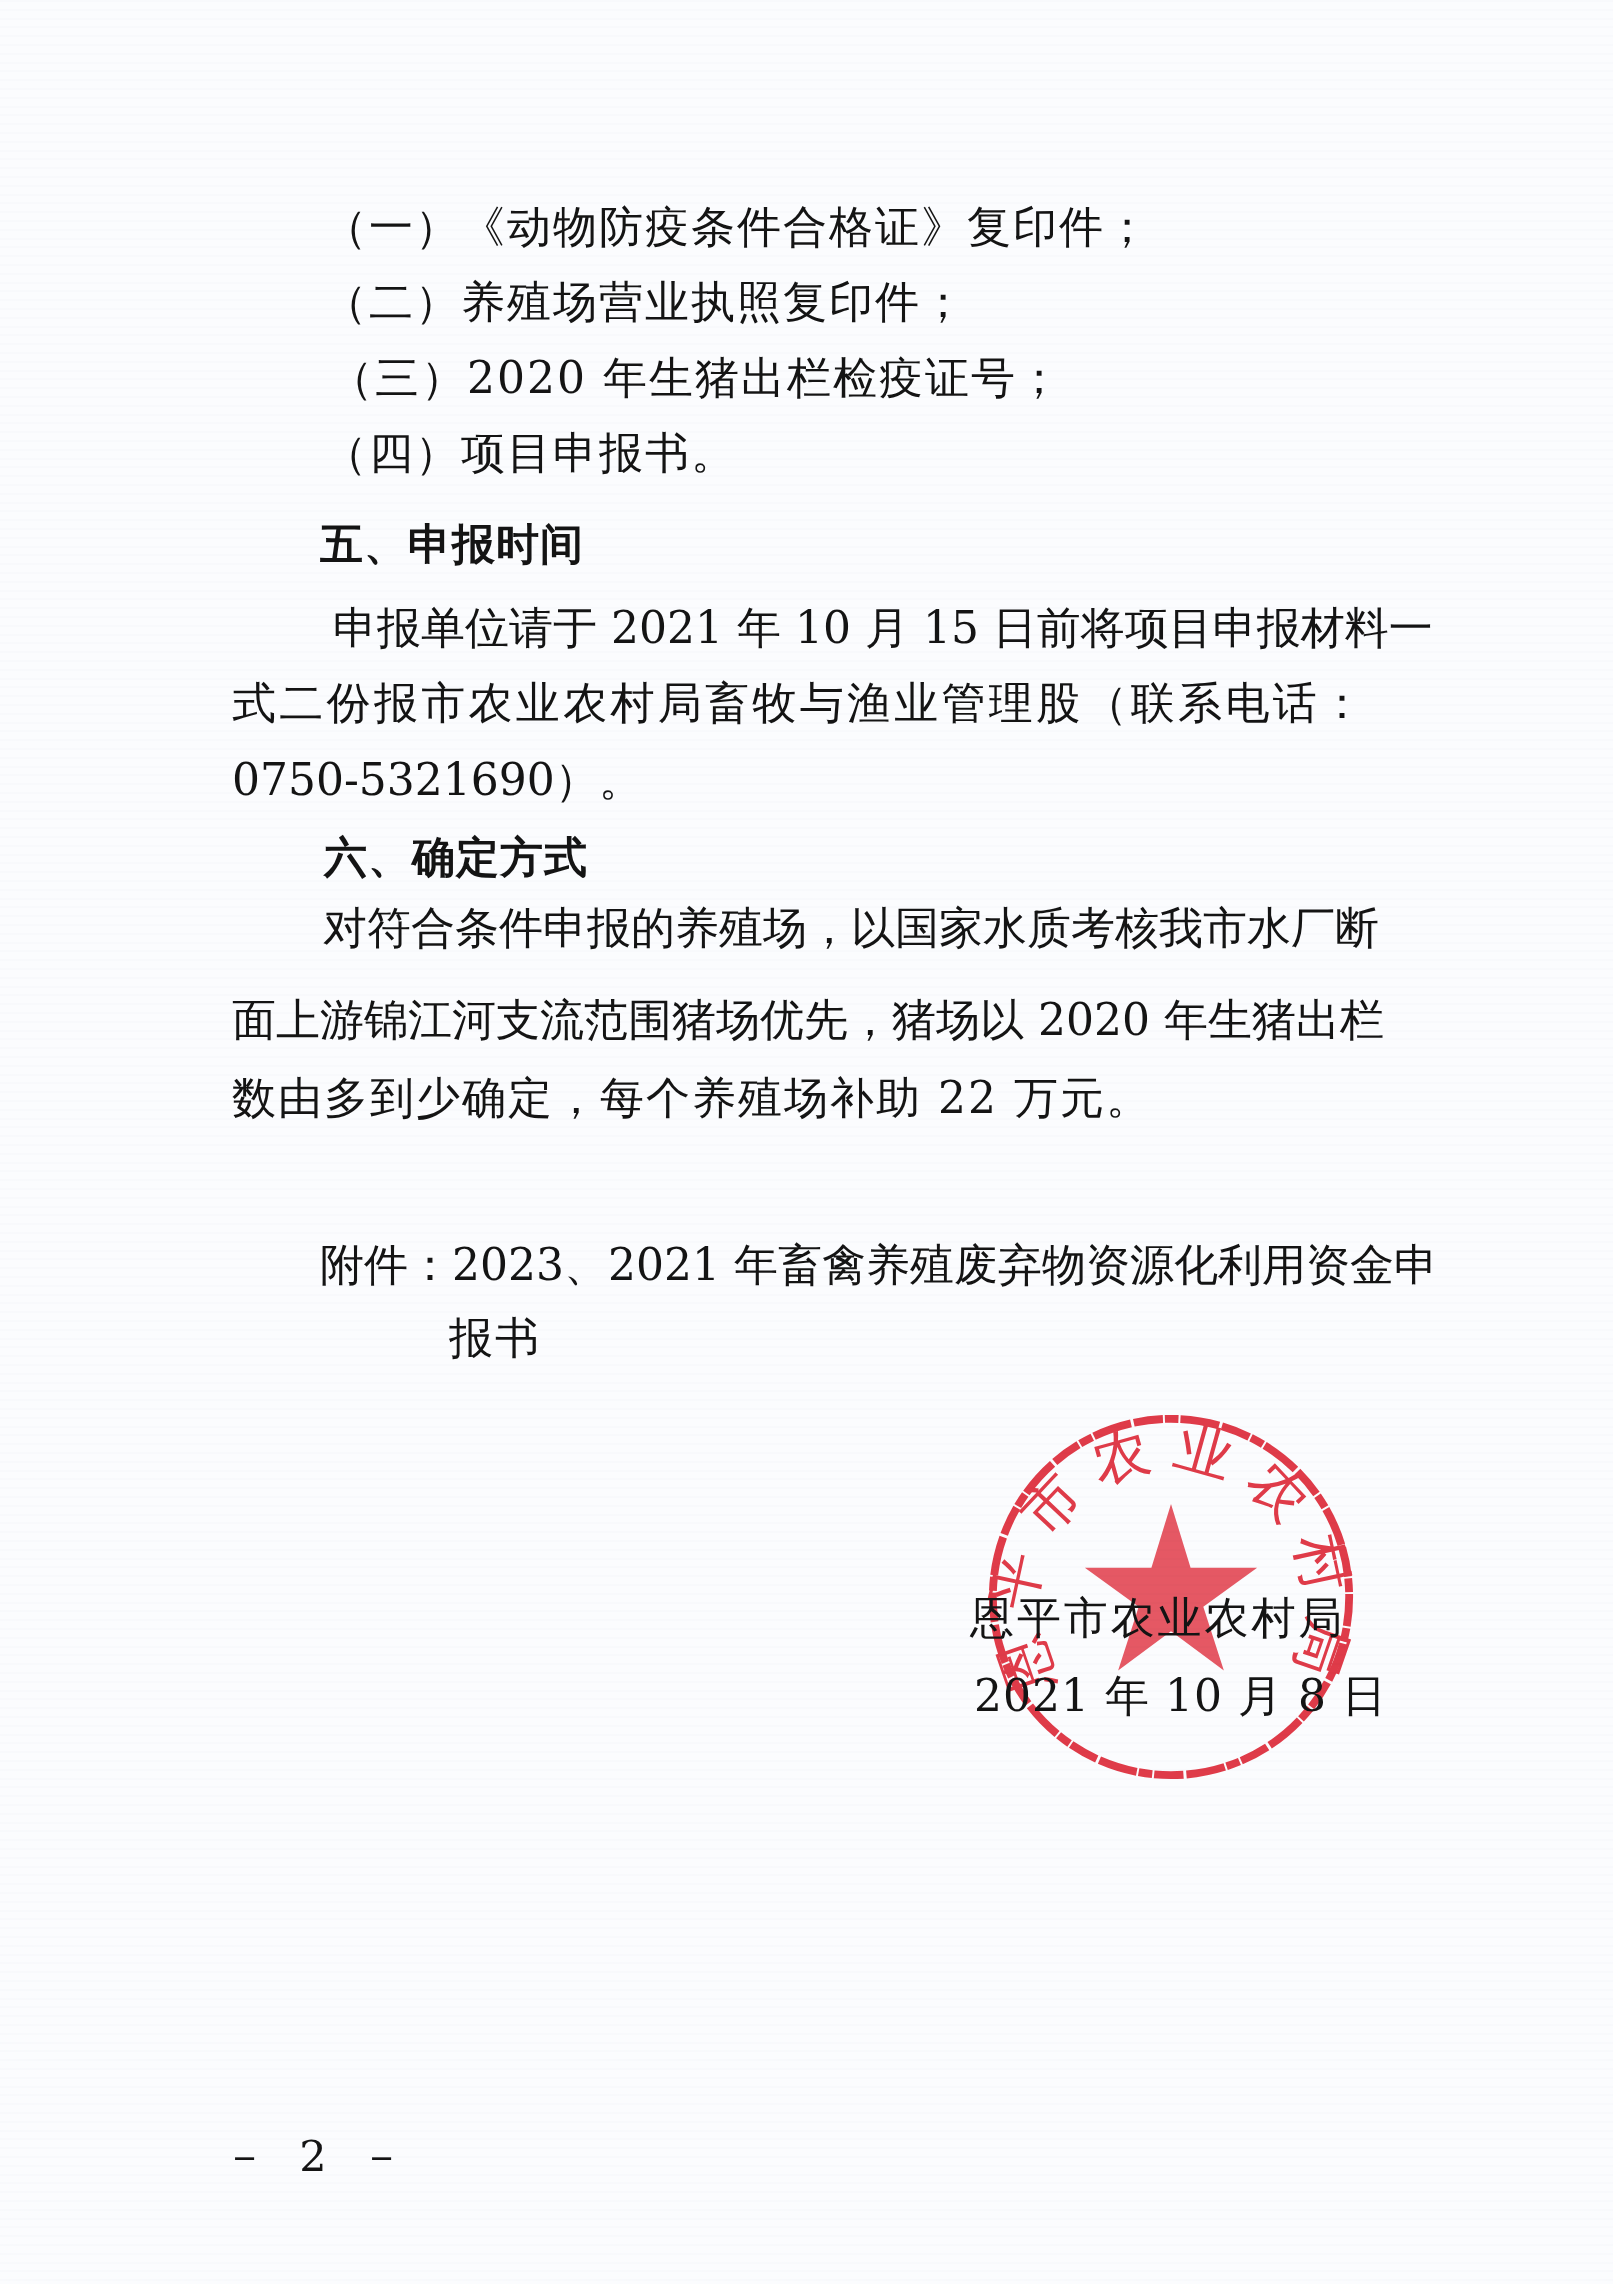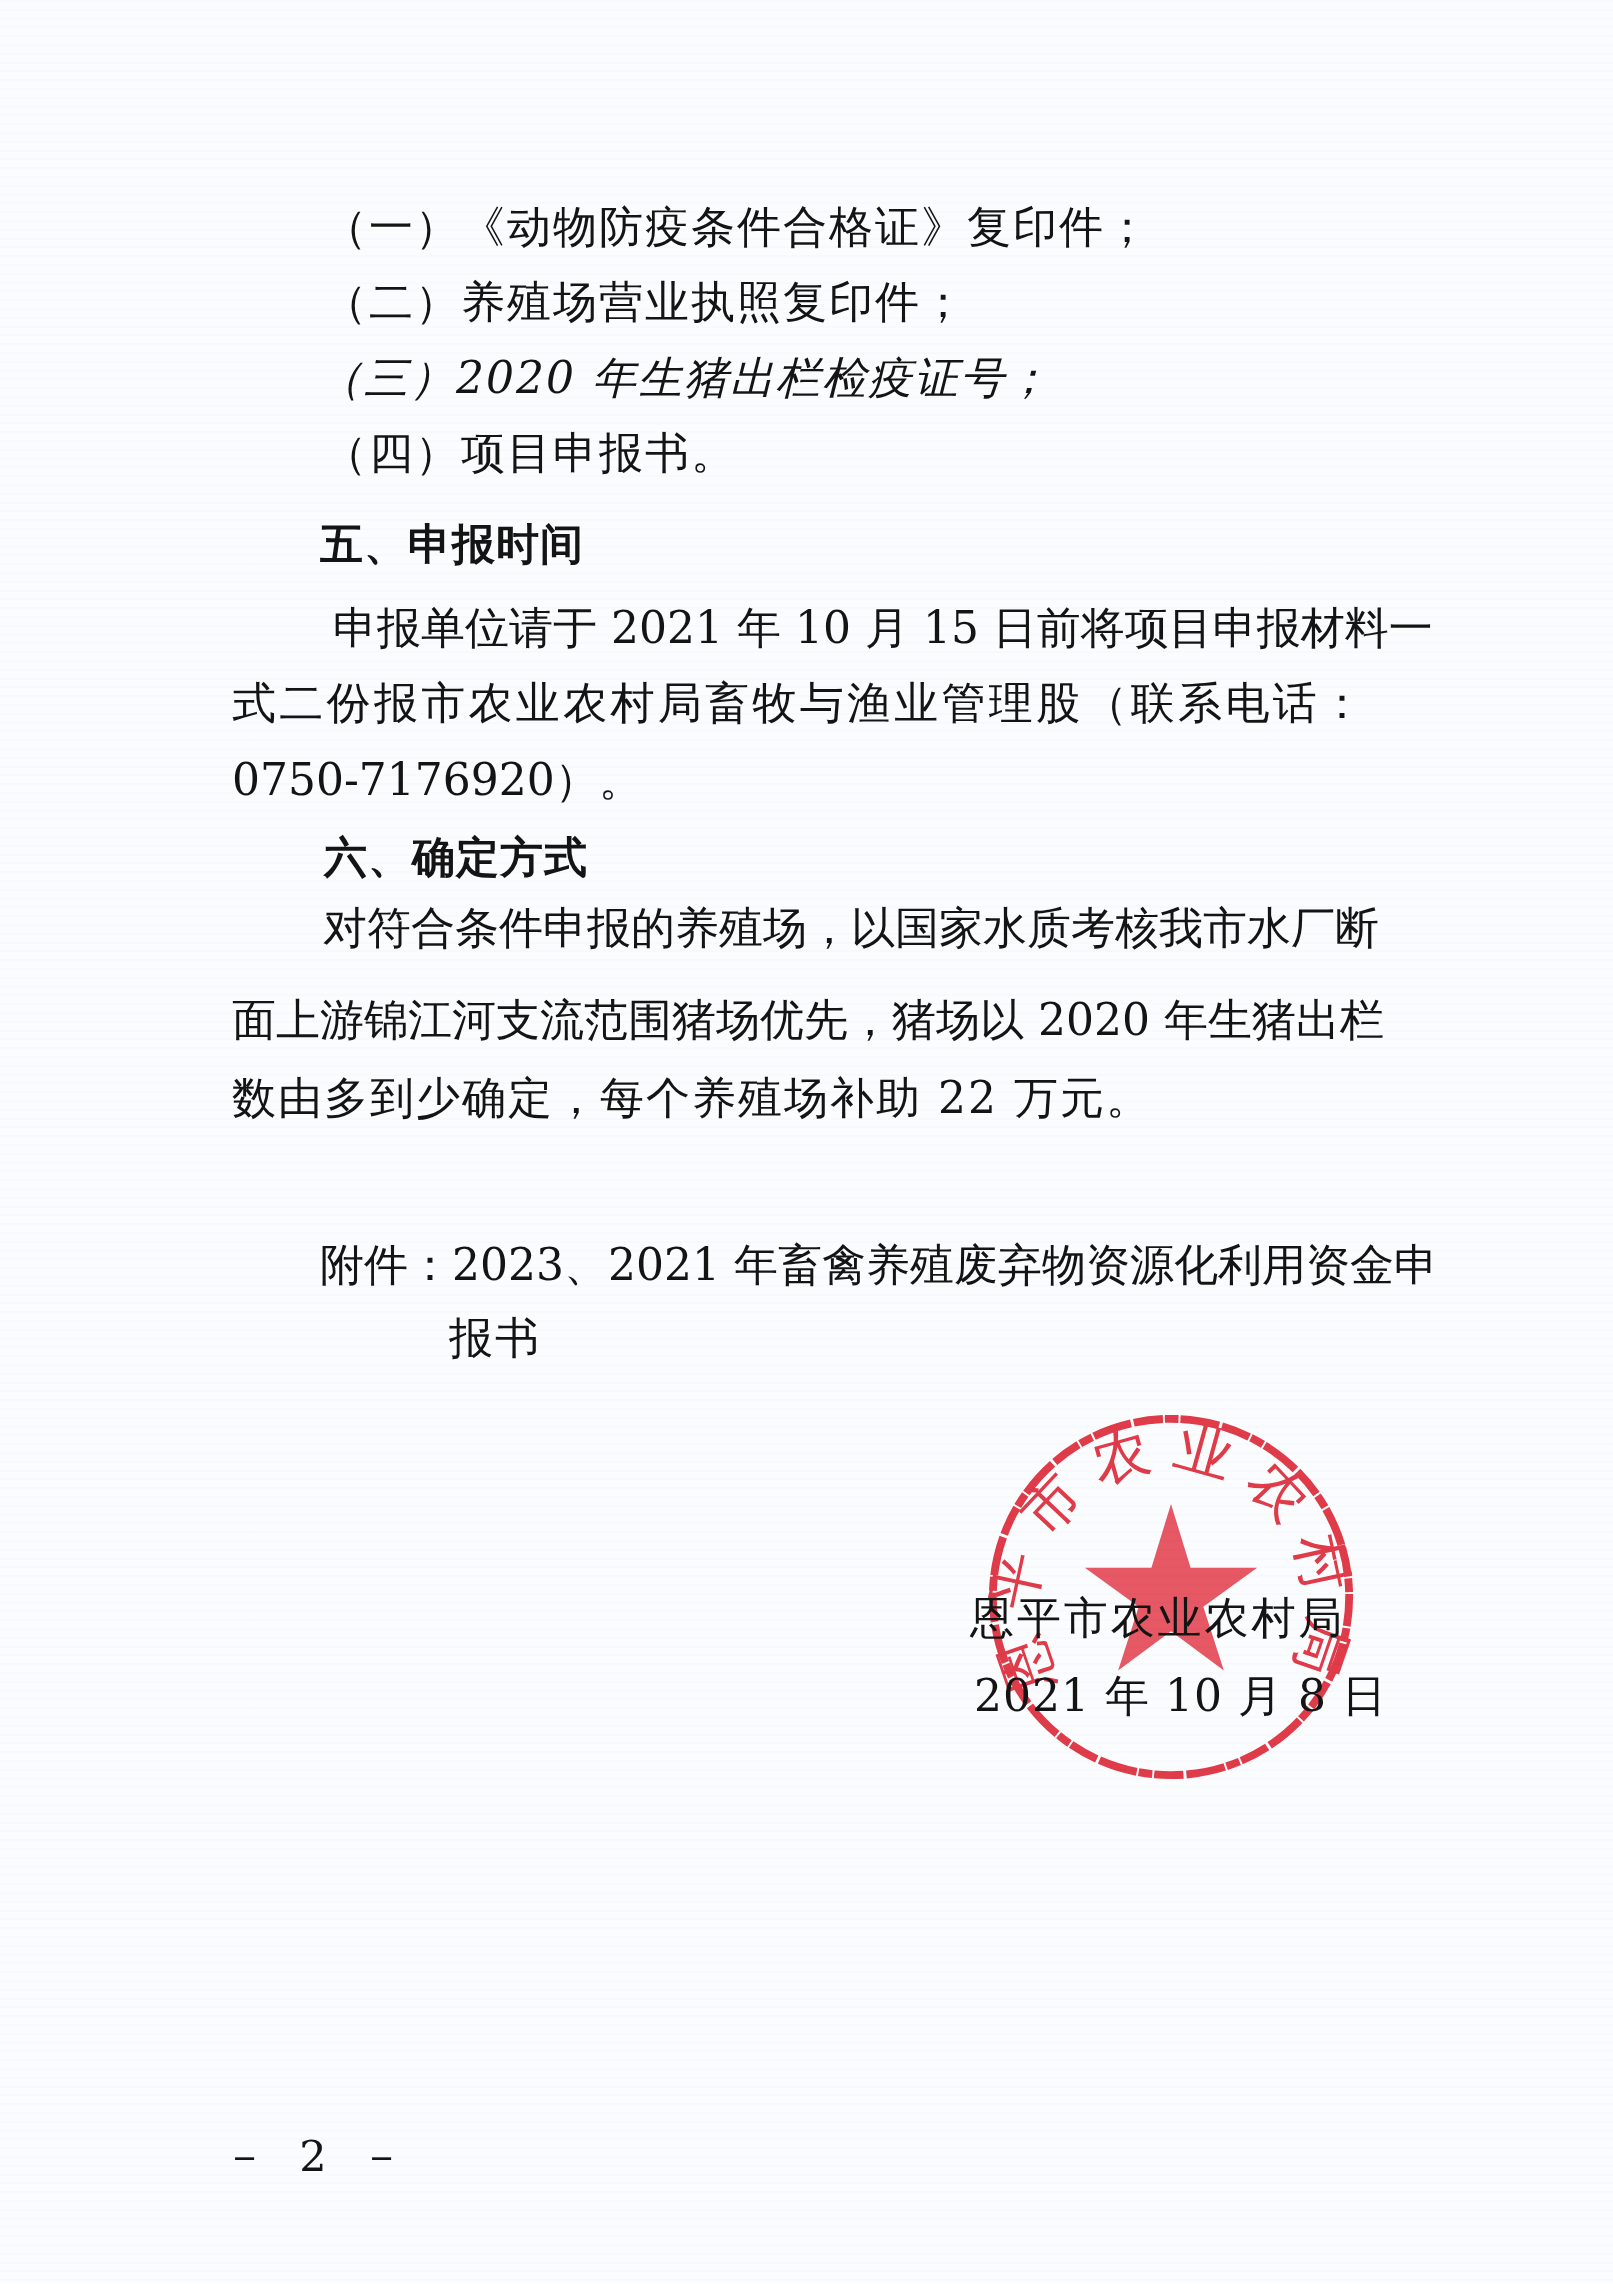--- a/index.html
+++ b/index.html
@@ -66,27 +66,27 @@
     }
     .sig-layer { z-index: 2; }
   </style>
 </head>
 <body>
 
 <div class="page">
 
   <div class="line" style="left:323px; top:274px;">（二）养殖场营业执照复印件；</div>
   <div class="line" style="left:323px; top:199px;">（一）《动物防疫条件合格证》复印件；</div>
-  <div class="line" style="left:318px; top:350px;font-style:italic;">（三）2020 年生猪出栏检疫证号；</div>
+  <div class="line" style="left:329px; top:350px;">（三）2020 年生猪出栏检疫证号；</div>
   <div class="line" style="left:323px; top:425px;">（四）项目申报书。</div>
 
   <div class="line heading" style="left:320px; top:517px;">五、申报时间</div>
   <div class="line just" style="left:333px; width:1041px; top:600px;">申报单位请于 2021 年 10 月 15 日前将项目申报材料一</div>
   <div class="line just" style="left:232px; top:675px;">式二份报市农业农村局畜牧与渔业管理股（联系电话：</div>
-  <div class="line" style="left:232px; top:752px; letter-spacing:0;">0750-7176920）。</div>
+  <div class="line" style="left:232px; top:752px; letter-spacing:0;">0750-5321690）。</div>
 
   <div class="line heading" style="left:324px; top:830px;">六、确定方式</div>
   <div class="line just" style="left:323px; width:1041px; top:900px;">对符合条件申报的养殖场，以国家水质考核我市水厂断</div>
   <div class="line just" style="left:232px; top:992px;">面上游锦江河支流范围猪场优先，猪场以 2020 年生猪出栏</div>
   <div class="line" style="left:232px; top:1070px;">数由多到少确定，每个养殖场补助 22 万元。</div>
 
   <div class="line just" style="left:320px; width:1045px; top:1237px;">附件：2023、2021 年畜禽养殖废弃物资源化利用资金申</div>
   <div class="line" style="left:449px; top:1310px;">报书</div>
 
   <svg class="stamp" viewBox="0 0 380 380">

